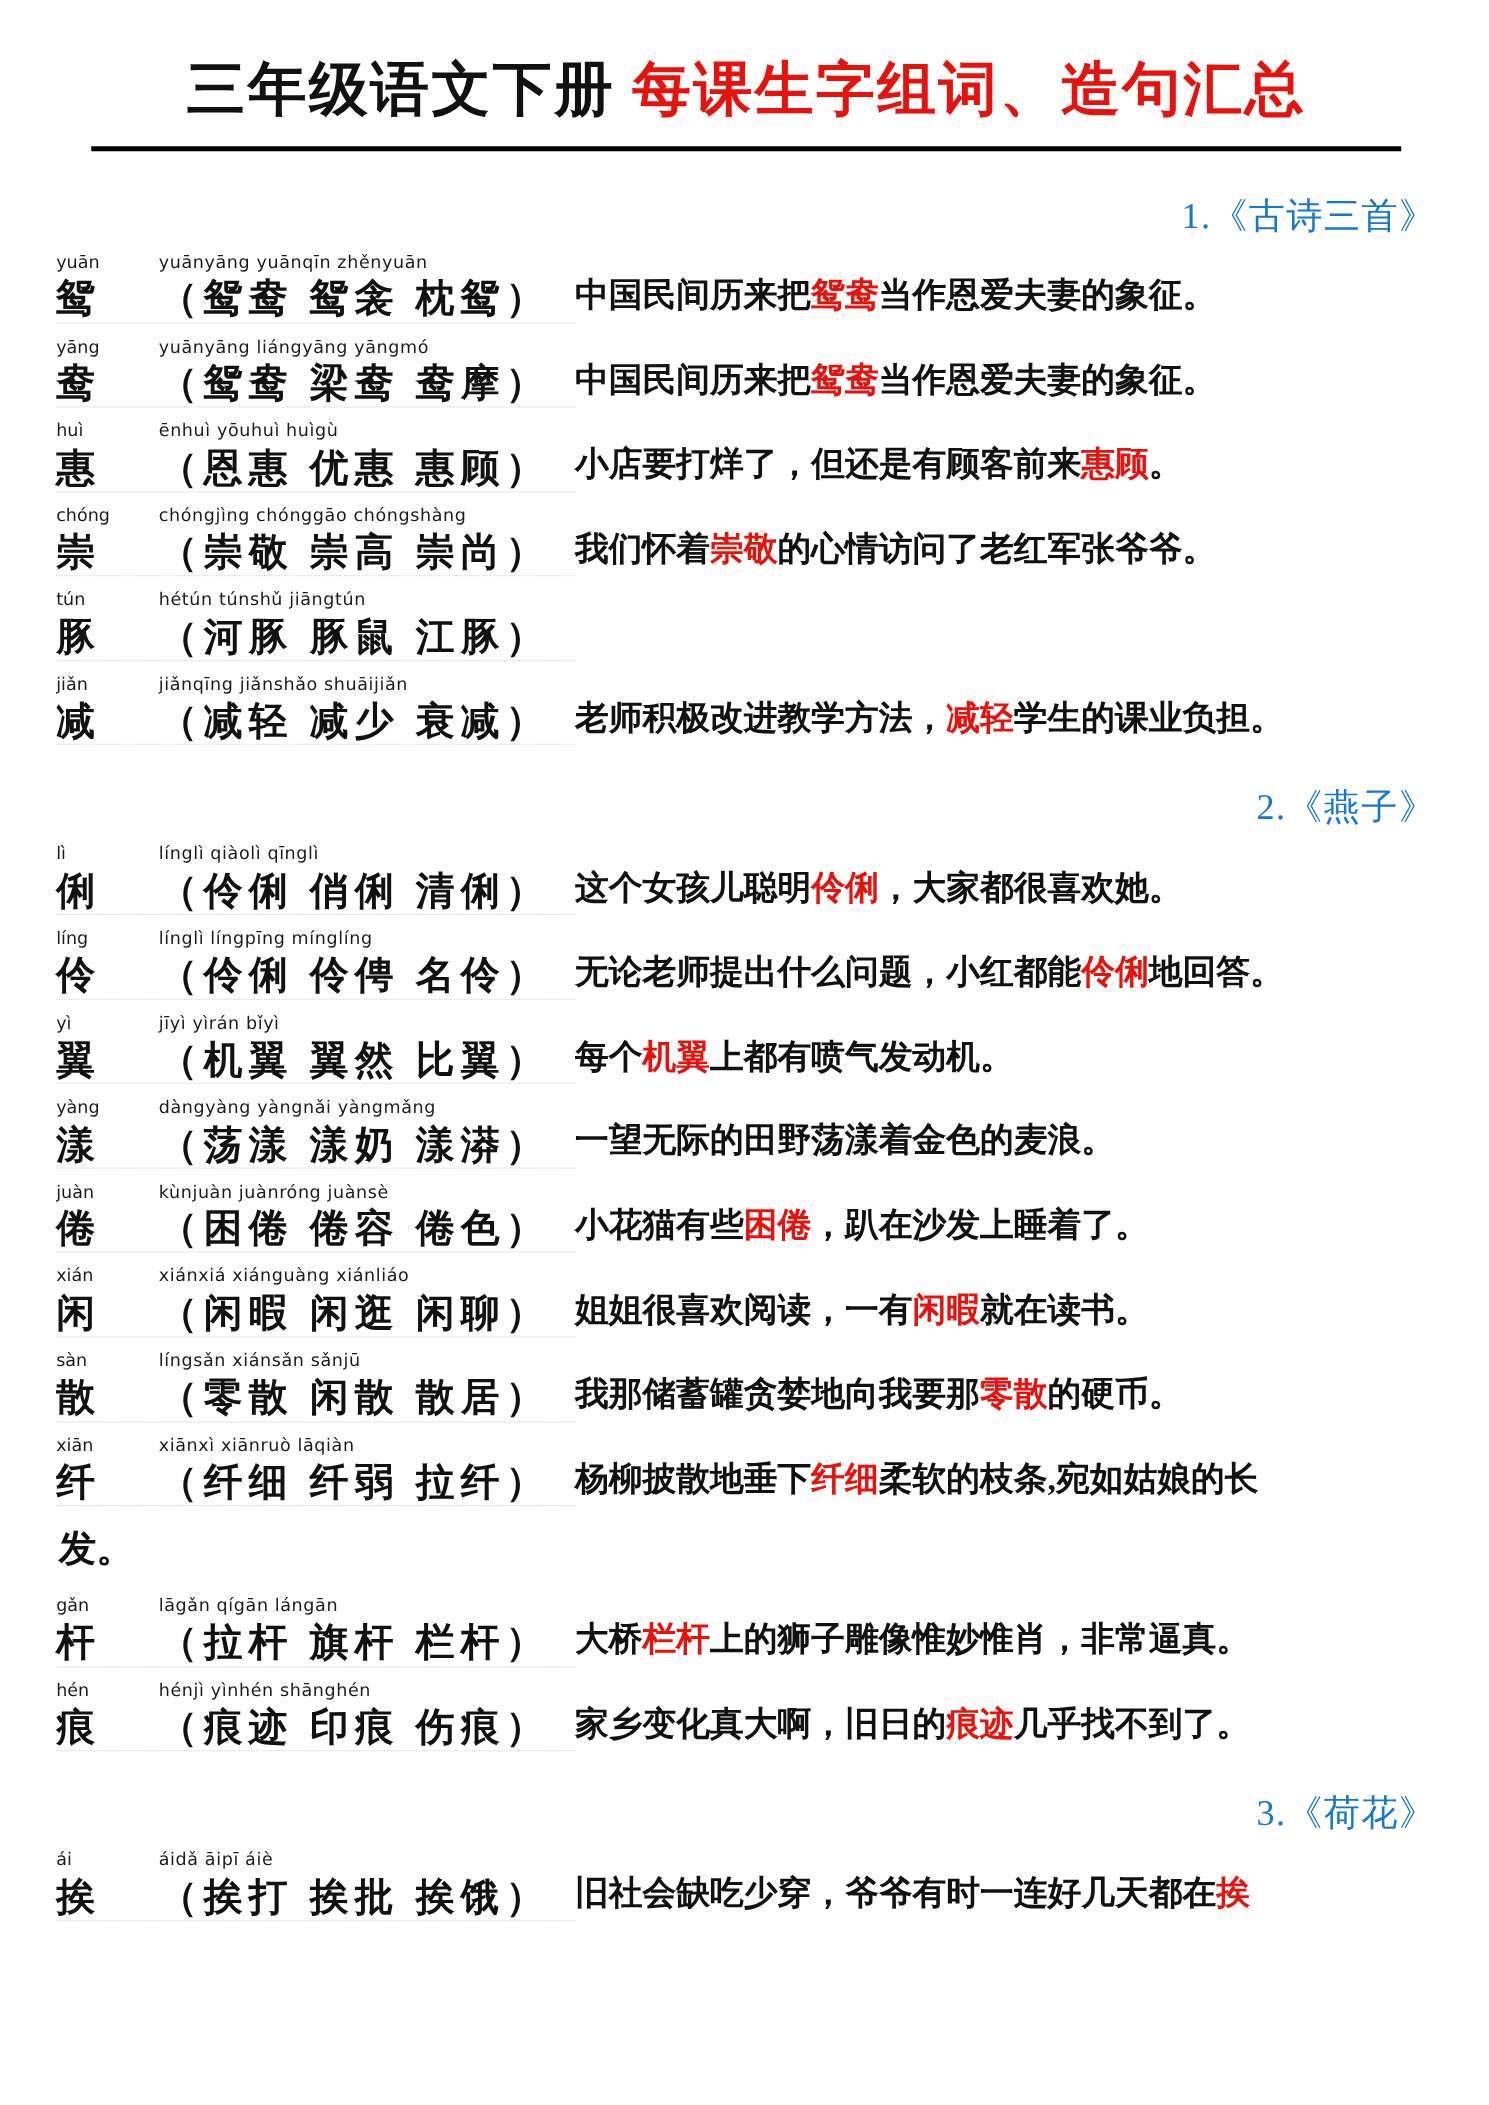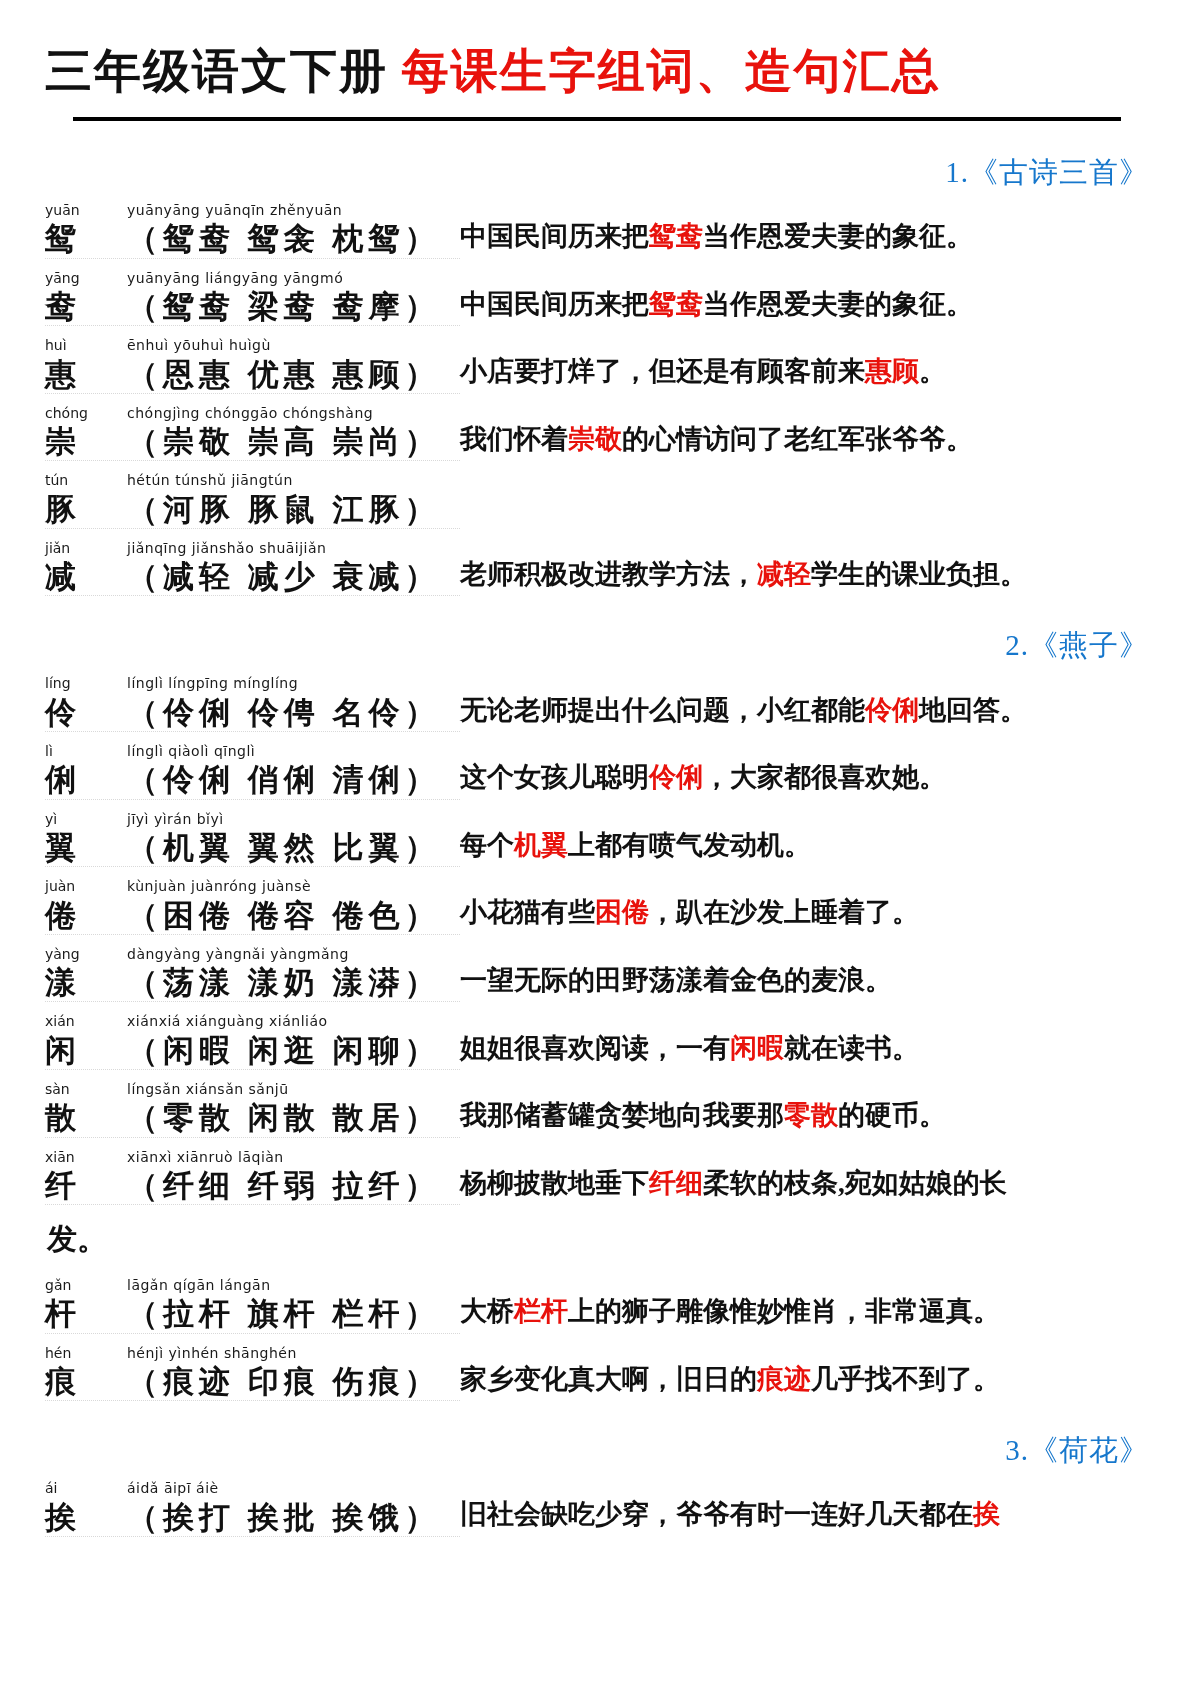--- a/index.html
+++ b/index.html
@@ -15,21 +15,21 @@
     margin:0 auto;
     font-family:"Liberation Serif", serif;
     color:var(--ink);
   }
   .page{
     width:1191px;
     min-height:1684px;
     padding:34px 42px 60px 45px;
   }
   
-  .page-header{ text-align:left; padding:6px 0 2px 0; }
+  .page-header{ text-align:center; padding:6px 0 2px 0; }
   .page-title{
     font-size:47px;
     font-weight:bold;
     letter-spacing:2px;
     white-space:nowrap;
   }
   .title-red{ color:var(--red); }
   .title-divider{
     margin:14px 28px 0 28px;
     border:none;
@@ -186,90 +186,90 @@
         </div>
       </div>
       <div class="entry-sentence"><span>老师积极改进教学方法，</span><span class="red">减轻</span><span>学生的课业负担。</span></div>
     </div>
 
     <div class="section-heading">2.《燕子》</div>
 
     <div class="entry-row">
       <div class="entry-left">
         <div class="pinyin-line">
+          <span class="pinyin-char">lì</span>
+          <span class="pinyin-words">línglì qiàolì qīnglì</span>
+        </div>
+        <div class="char-line">
+          <span class="entry-char">俐</span>
+          <span class="entry-words">（伶俐 俏俐 清俐）</span>
+        </div>
+      </div>
+      <div class="entry-sentence"><span>这个女孩儿聪明</span><span class="red">伶俐</span><span>，大家都很喜欢她。</span></div>
+    </div>
+
+    <div class="entry-row">
+      <div class="entry-left">
+        <div class="pinyin-line">
           <span class="pinyin-char">líng</span>
           <span class="pinyin-words">línglì língpīng mínglíng</span>
         </div>
         <div class="char-line">
           <span class="entry-char">伶</span>
           <span class="entry-words">（伶俐 伶俜 名伶）</span>
         </div>
       </div>
       <div class="entry-sentence"><span>无论老师提出什么问题，小红都能</span><span class="red">伶俐</span><span>地回答。</span></div>
     </div>
 
     <div class="entry-row">
       <div class="entry-left">
         <div class="pinyin-line">
-          <span class="pinyin-char">lì</span>
-          <span class="pinyin-words">línglì qiàolì qīnglì</span>
-        </div>
-        <div class="char-line">
-          <span class="entry-char">俐</span>
-          <span class="entry-words">（伶俐 俏俐 清俐）</span>
-        </div>
-      </div>
-      <div class="entry-sentence"><span>这个女孩儿聪明</span><span class="red">伶俐</span><span>，大家都很喜欢她。</span></div>
-    </div>
-
-    <div class="entry-row">
-      <div class="entry-left">
-        <div class="pinyin-line">
           <span class="pinyin-char">yì</span>
           <span class="pinyin-words">jīyì yìrán bǐyì</span>
         </div>
         <div class="char-line">
           <span class="entry-char">翼</span>
           <span class="entry-words">（机翼 翼然 比翼）</span>
         </div>
       </div>
       <div class="entry-sentence"><span>每个</span><span class="red">机翼</span><span>上都有喷气发动机。</span></div>
     </div>
 
     <div class="entry-row">
       <div class="entry-left">
         <div class="pinyin-line">
+          <span class="pinyin-char">yàng</span>
+          <span class="pinyin-words">dàngyàng yàngnǎi yàngmǎng</span>
+        </div>
+        <div class="char-line">
+          <span class="entry-char">漾</span>
+          <span class="entry-words">（荡漾 漾奶 漾漭）</span>
+        </div>
+      </div>
+      <div class="entry-sentence"><span>一望无际的田野荡漾着金色的麦浪。</span></div>
+    </div>
+
+    <div class="entry-row">
+      <div class="entry-left">
+        <div class="pinyin-line">
           <span class="pinyin-char">juàn</span>
           <span class="pinyin-words">kùnjuàn juànróng juànsè</span>
         </div>
         <div class="char-line">
           <span class="entry-char">倦</span>
           <span class="entry-words">（困倦 倦容 倦色）</span>
         </div>
       </div>
       <div class="entry-sentence"><span>小花猫有些</span><span class="red">困倦</span><span>，趴在沙发上睡着了。</span></div>
     </div>
 
     <div class="entry-row">
       <div class="entry-left">
         <div class="pinyin-line">
-          <span class="pinyin-char">yàng</span>
-          <span class="pinyin-words">dàngyàng yàngnǎi yàngmǎng</span>
-        </div>
-        <div class="char-line">
-          <span class="entry-char">漾</span>
-          <span class="entry-words">（荡漾 漾奶 漾漭）</span>
-        </div>
-      </div>
-      <div class="entry-sentence"><span>一望无际的田野荡漾着金色的麦浪。</span></div>
-    </div>
-
-    <div class="entry-row">
-      <div class="entry-left">
-        <div class="pinyin-line">
           <span class="pinyin-char">xián</span>
           <span class="pinyin-words">xiánxiá xiánguàng xiánliáo</span>
         </div>
         <div class="char-line">
           <span class="entry-char">闲</span>
           <span class="entry-words">（闲暇 闲逛 闲聊）</span>
         </div>
       </div>
       <div class="entry-sentence"><span>姐姐很喜欢阅读，一有</span><span class="red">闲暇</span><span>就在读书。</span></div>
     </div>

